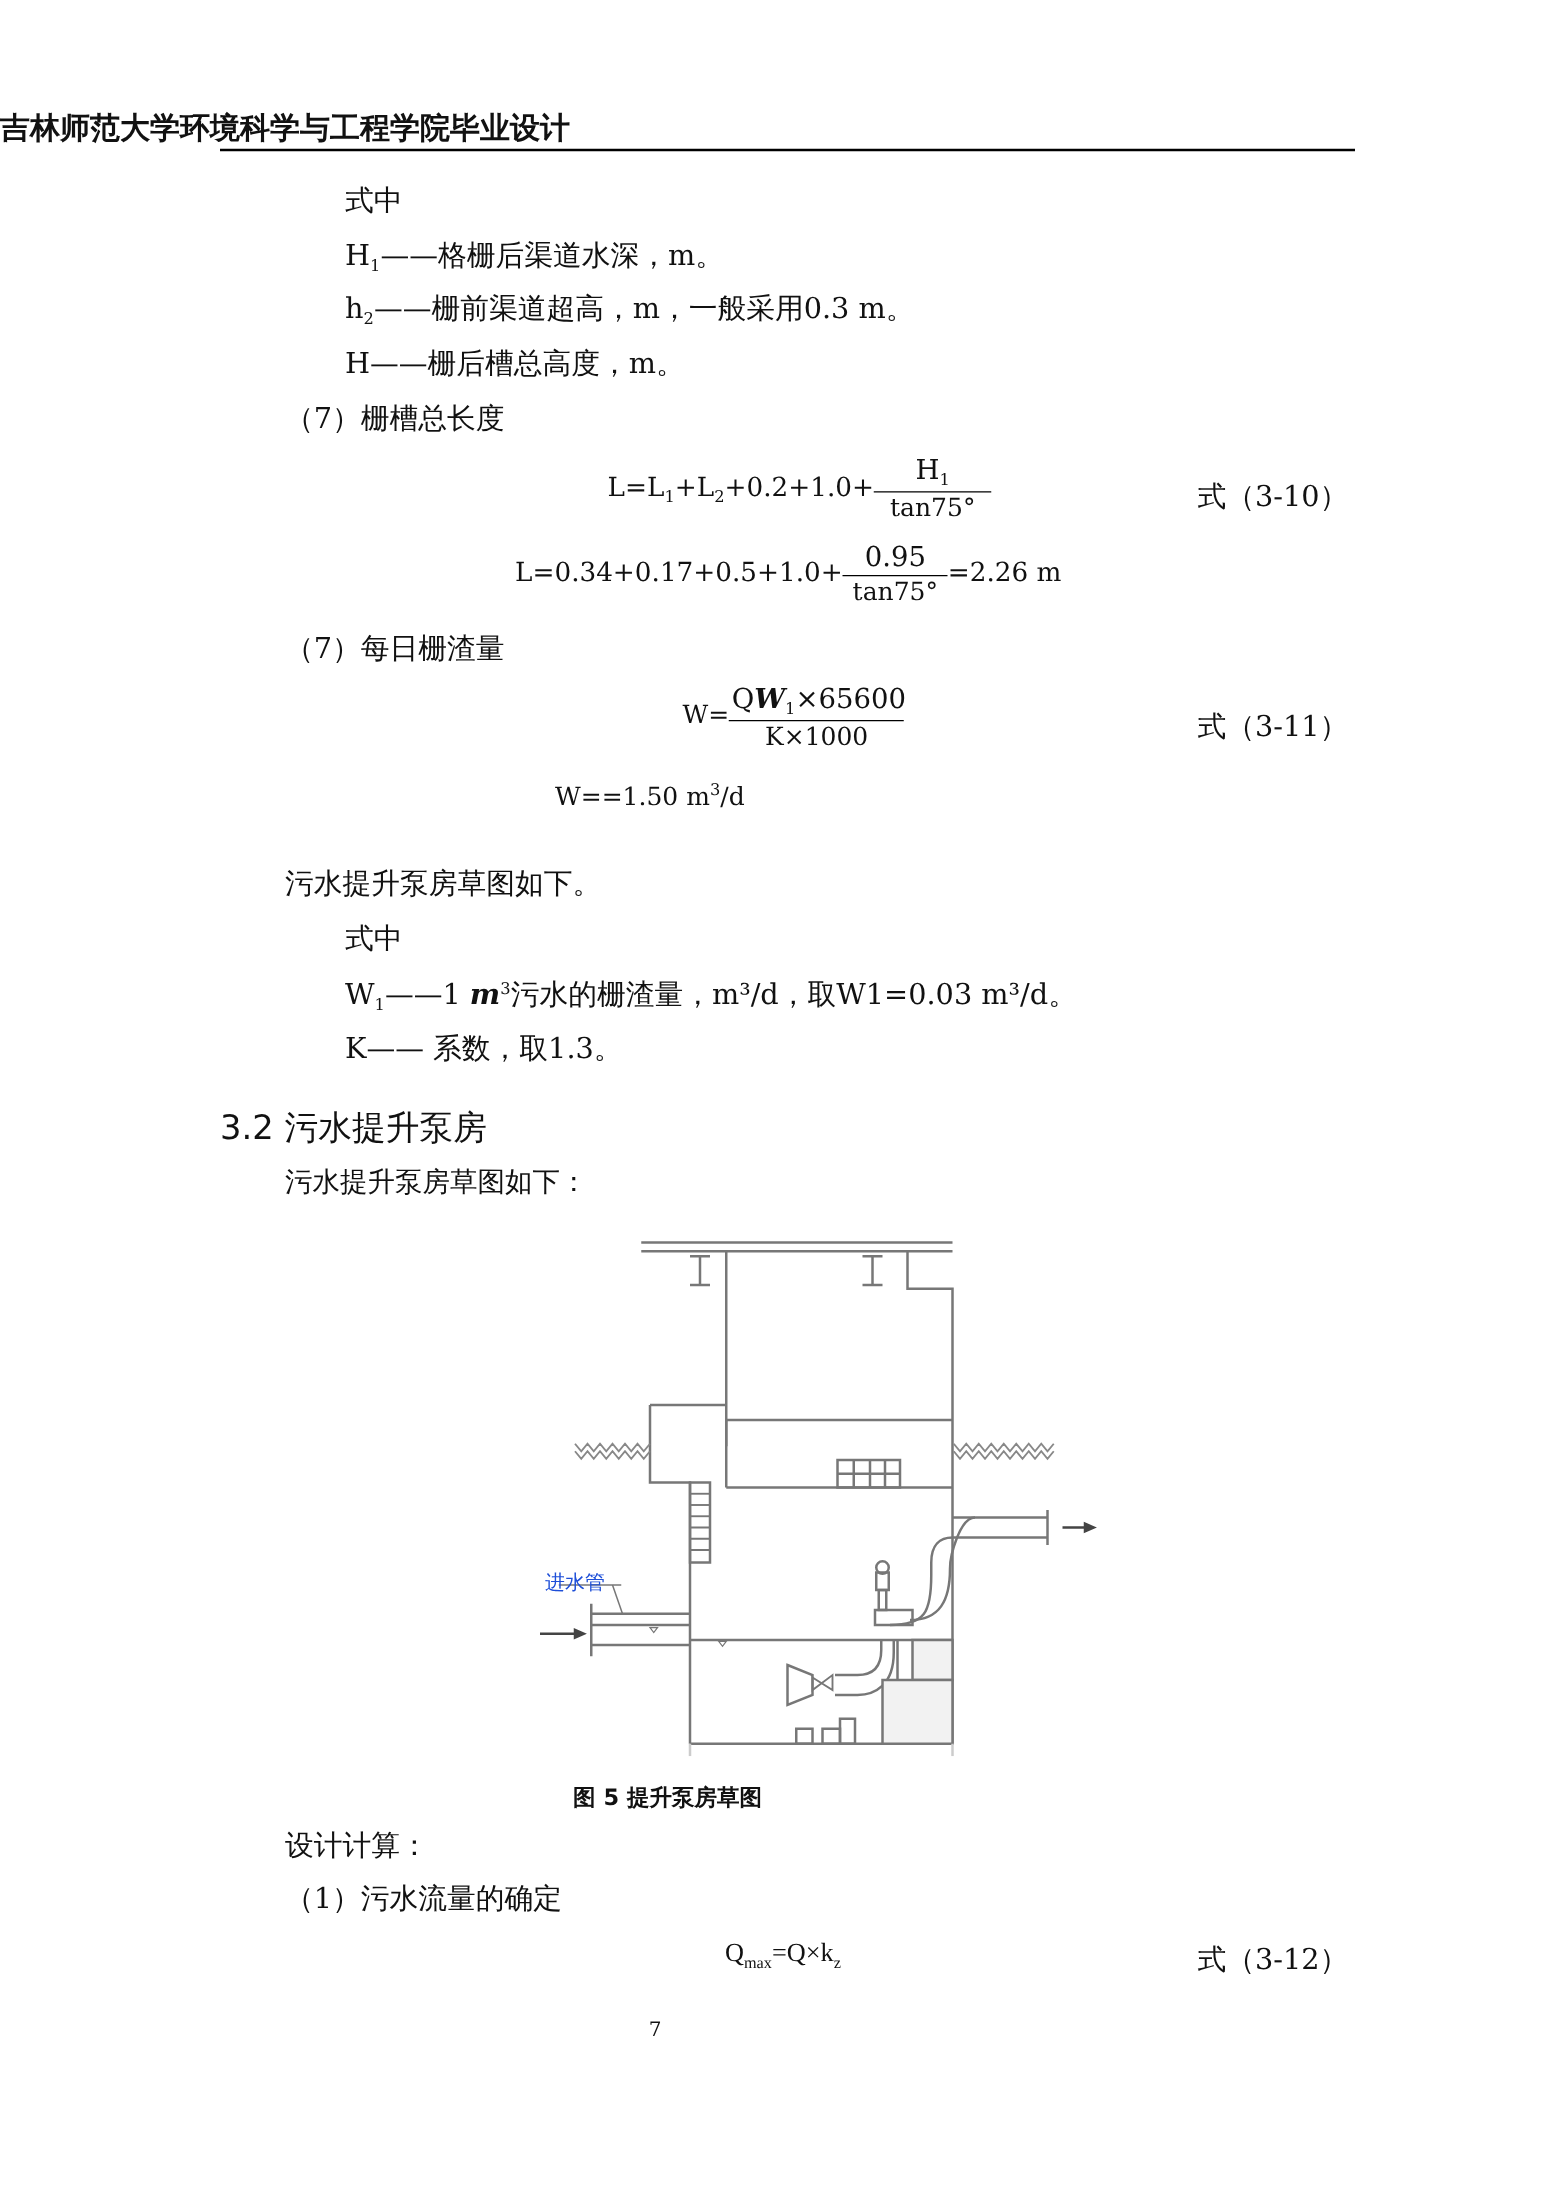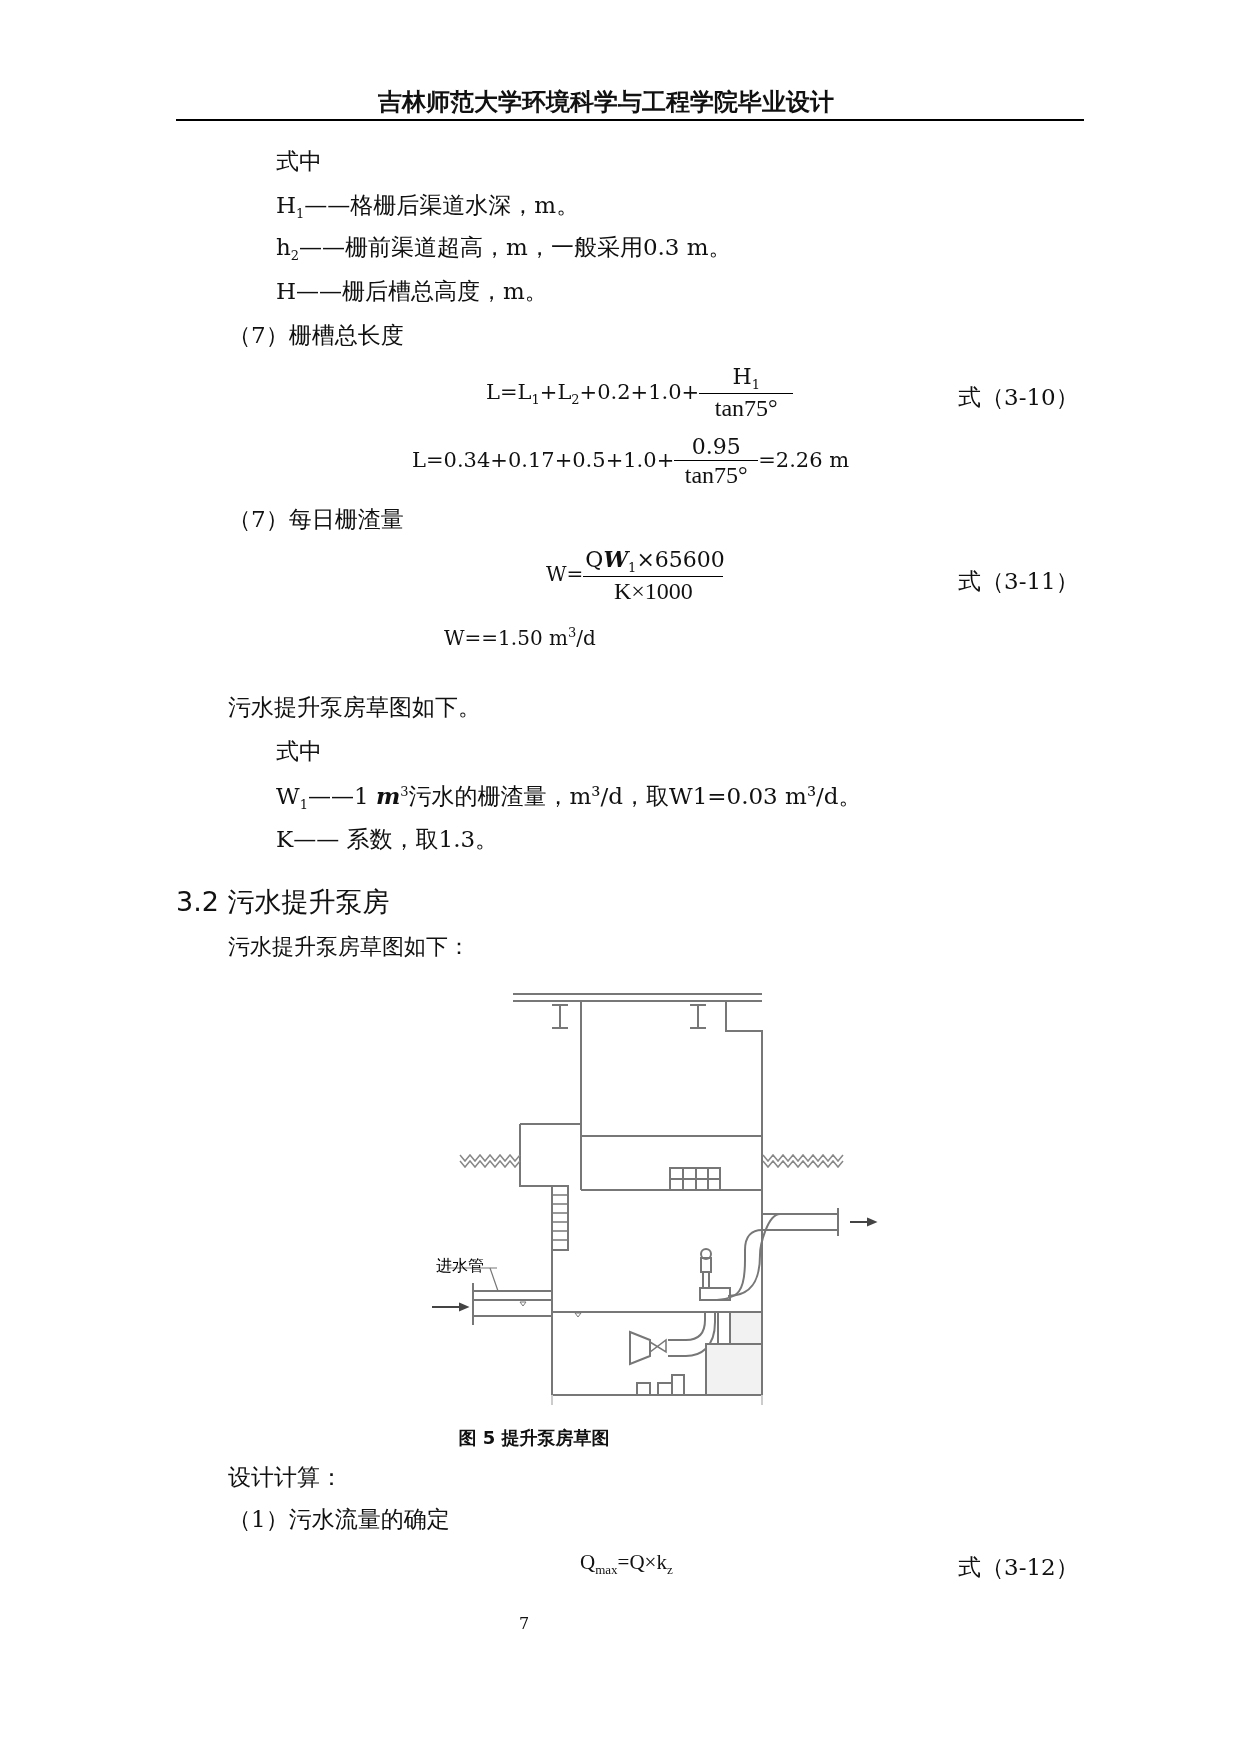--- a/index.html
+++ b/index.html
@@ -1,27 +1,27 @@
 <!DOCTYPE html>
 <html><head>
 <meta charset="utf-8">
 <style>
   html, body { margin:0; padding:0; background:#ffffff; }
   body { width:1240px; height:1754px; position:relative; overflow:hidden;
          font-family:"DejaVu Serif", "Liberation Serif", serif; color:#111; }
   .abs { position:absolute; }
-  .header-title { left:0; width:1120px; top:86px; text-align:center;
-         font-family:"DejaVu Sans", "Liberation Sans", sans-serif; font-weight:bold; font-size:24px; letter-spacing:0px;margin-left:46px; }
+  .header-title { left:0; width:1120px; top:86px; 
+         font-family:"DejaVu Sans", "Liberation Sans", sans-serif; font-weight:bold; font-size:24px; letter-spacing:0px; }
   .header-rule { left:176px; top:119px; width:908px; height:0; border-top:2.5px solid #000; }
   .line { font-size:23px; white-space:nowrap; line-height:1; }
   sub.s { font-size:13px; vertical-align:-5px; }
   sup.s { font-size:13px; vertical-align:8px; }
   .frac { display:inline-block; vertical-align:middle; text-align:center; }
   .frac .num { display:block; border-bottom:1.5px solid #000; padding:0 2px 2px; font-size:22px; }
-  .frac .den { display:block; padding-top:2px; font-size:24px;font-family:Liberation Serif, serif; }
+  .frac .den { display:block; padding-top:2px; font-size:20px; }
   .eqno { font-size:23px; }
   .section { font-family:"DejaVu Sans","Liberation Sans",sans-serif; font-size:27px; }
   .caption { font-family:"DejaVu Sans","Liberation Sans",sans-serif; font-size:18px; font-weight:bold; }
   .pagenum { font-size:16px; }
   .sans { font-family:"DejaVu Sans","Liberation Sans",sans-serif; }
 </style>
 </head>
 <body>
 
 <div class="abs header-title">吉林师范大学环境科学与工程学院毕业设计</div>
@@ -159,21 +159,21 @@
   <rect x="672" y="1375" width="12" height="20"></rect>
 
   <rect x="730" y="1312" width="32" height="32" fill="#f2f2f2"></rect>
   <rect x="706" y="1344" width="56" height="51" fill="#f2f2f2"></rect>
   <line x1="718" y1="1312" x2="718" y2="1344"></line>
 
   <line x1="552" y1="1395" x2="552" y2="1405" stroke="#ccc"></line>
   <line x1="762" y1="1395" x2="762" y2="1405" stroke="#ccc"></line>
 </svg>
 </div>
-<div class="abs" style="left:436px;top:1256px;font-size:16px;color:#000000;">进水管</div>
+<div class="abs" style="left:436px;top:1256px;font-size:16px;color:#1d4ed8;">进水管</div>
 
 <div class="abs caption" style="left:0;width:1068px;text-align:center;top:1426px;">图 5  提升泵房草图</div>
 
 <div class="abs line" style="left:228px;top:1466px;">设计计算：</div>
 <div class="abs line" style="left:228px;top:1508px;">（1）污水流量的确定</div>
 <div class="abs line" style="left:580px;top:1552px;font-size:21px;font-family:'Liberation Serif',serif;">
   <span>Q</span><sub class="s">max</sub><span>=Q×k</span><sub class="s">z</sub>
 </div>
 <div class="abs eqno" style="left:958px;top:1552px;">式（3-12）</div>
 

